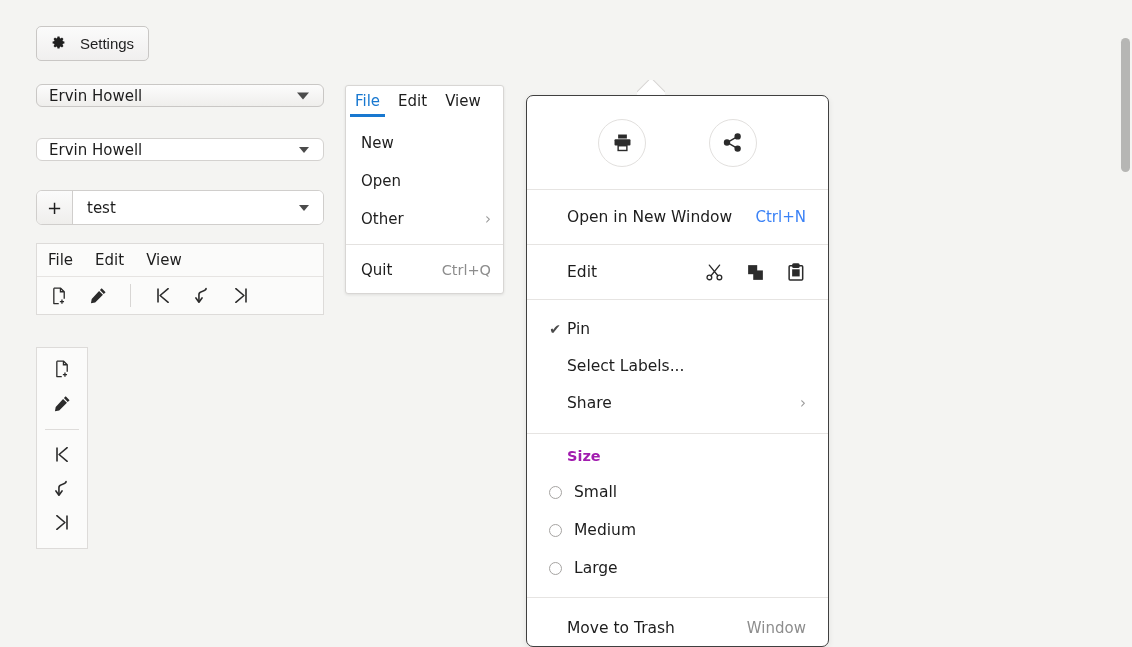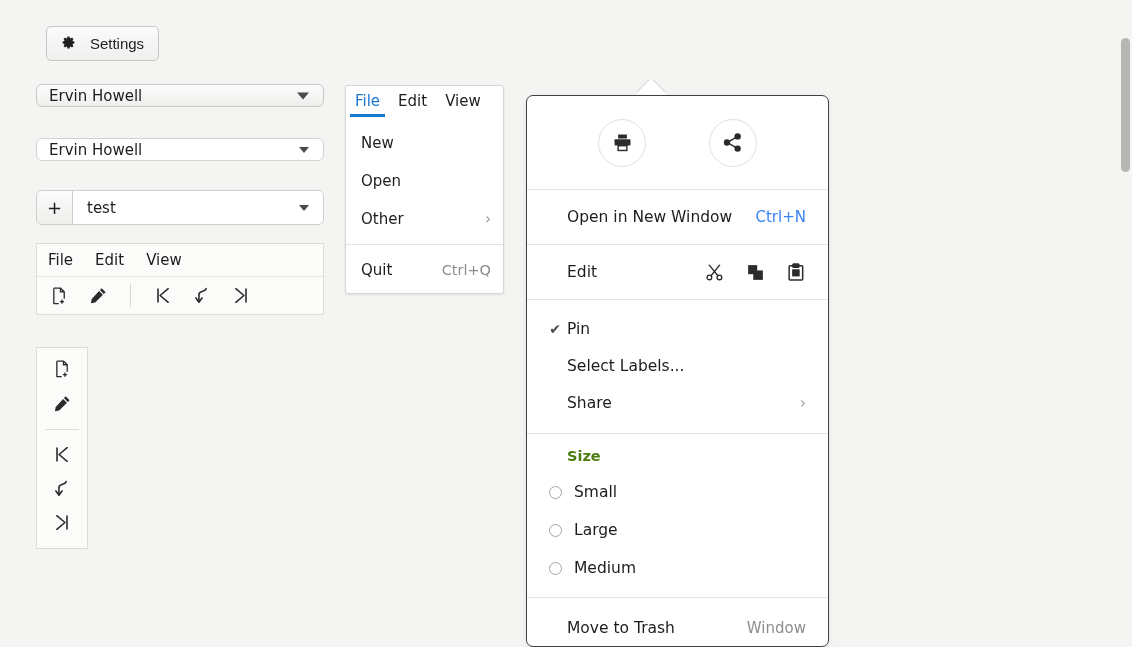--- a/index.html
+++ b/index.html
@@ -16,21 +16,20 @@
   .settings-btn {
     position: absolute; left: 36px; top: 26px;
     width: 113px; height: 35px;
     display: flex; align-items: center; justify-content: center;
     gap: 14px;
     background: linear-gradient(to bottom, #fbfbfb 0%, #f0efee 100%);
     border: 1px solid #c9c7c5;
     border-radius: 5px;
     font-size: 15px; color: #1f1f1f;
     cursor: pointer;
-    margin-left: 10px;
   }
   .settings-btn .gear { width: 15px; height: 15px; display:block; }
 
   
   .sel {
     position: absolute; left: 36px;
     width: 288px; height: 23px;
     border-radius: 6px;
     display: flex; align-items: center;
     padding: 0 12px;
@@ -214,21 +213,21 @@
     height: 37px; display: flex; align-items: center;
     padding: 0 22px 0 16px;
     font-size: 15.5px; color: #1d1d1d; cursor: pointer;
   }
   .pop-check-row .ck { width: 24px; display: flex; justify-content: center; color: #4a4a4a; font-size: 14px; }
   .pop-check-row .lbl { margin-left: 0; }
   .pop-check-row .chev { margin-left: auto; color: #9a9a9a; font-size: 15px; }
 
   .pop-sec-title {
     padding: 14px 0 9px 40px;
-    font-size: 14.5px; color: #4d7c0f; font-weight: bold;
+    font-size: 14.5px; color: #a21caf; font-weight: bold;
   }
   .pop-radio-row {
     height: 38px; display: flex; align-items: center;
     padding: 0 22px 0 16px;
     font-size: 15.5px; color: #1d1d1d; cursor: pointer;
   }
   .radio {
     width: 13px; height: 13px; border-radius: 50%;
     border: 1px solid #a6a4a2; background: #fff;
     margin-left: 6px; margin-right: 12px; flex: none;
@@ -465,25 +464,25 @@
     </div>
 
     <div class="pop-sec" style="padding-bottom:10px;">
       <div class="pop-sec-title">Size</div>
       <div class="pop-radio-row">
         <span class="radio"></span>
         <span>Small</span>
       </div>
       <div class="pop-radio-row">
         <span class="radio"></span>
-        <span>Large</span>
+        <span>Medium</span>
       </div>
       <div class="pop-radio-row">
         <span class="radio"></span>
-        <span>Medium</span>
+        <span>Large</span>
       </div>
     </div>
 
     <div class="pop-sec">
       <div class="pop-trash">
         <span>Move to Trash</span>
         <span class="short">Window</span>
       </div>
     </div>
 

